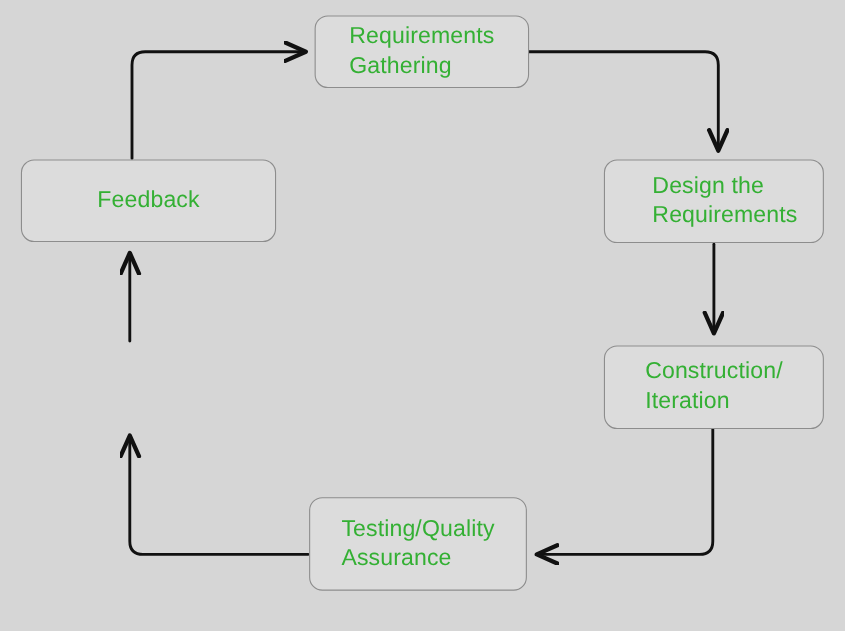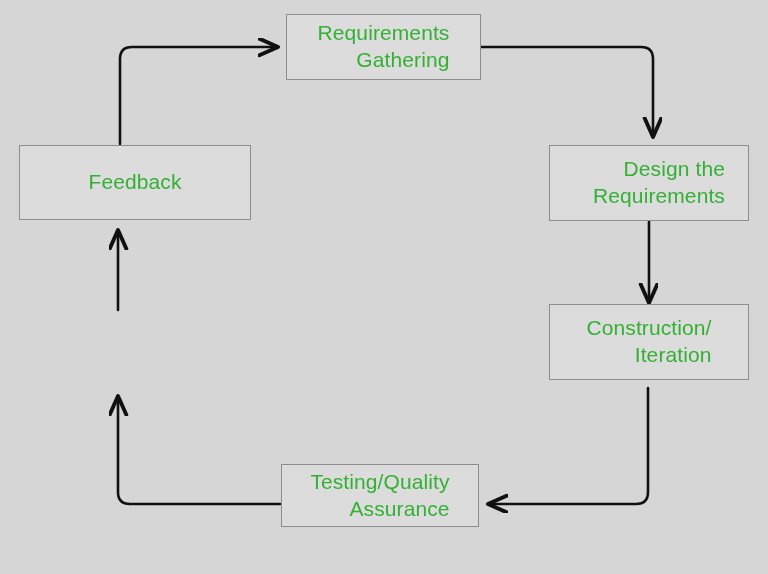--- a/index.html
+++ b/index.html
@@ -19,40 +19,40 @@
     position: absolute;
     left: 0; top: 0;
     width: 768px;
     height: 574px;
   }
   .node {
     position: absolute;
     box-sizing: border-box;
     background: #dcdcdc;
     border: 1.6px solid #8d8d8d;
-    border-radius: 0;
+    border-radius: 12px;
     display: flex;
     align-items: center;
     justify-content: center;
-    text-align: right;
+    text-align: left;
     color: #34b034;
     font-size: 21px;
     line-height: 1.28;
     letter-spacing: 0.1px;
     z-index: 2;
   }
   .node-label {
     display: block;
     white-space: pre-line;
     padding: 0 6px;
   }
   #node-requirements-gathering { left: 286px; top: 14px;  width: 195px; height: 66px; }
   #node-design-requirements    { left: 549px; top: 145px; width: 200px; height: 76px; padding-left: 20px; }
-  #node-construction-iteration { left: 549px; top: 304px; width: 200px; height: 76px; }
-  #node-testing-qa             { left: 281px; top: 464px; width: 198px; height: 63px; }
+  #node-construction-iteration { left: 549px; top: 314px; width: 200px; height: 76px; }
+  #node-testing-qa             { left: 281px; top: 452px; width: 198px; height: 85px; }
   #node-deployment             { left: 19px;  top: 311px; width: 198px; height: 76px; }
   #node-feedback               { left: 19px;  top: 145px; width: 232px; height: 75px; }
 </style>
 </head>
 <body>
 
 <div id="canvas">
 
   <svg id="arrow-layer" viewBox="0 0 768 574" xmlns="http://www.w3.org/2000/svg">
     <defs>

